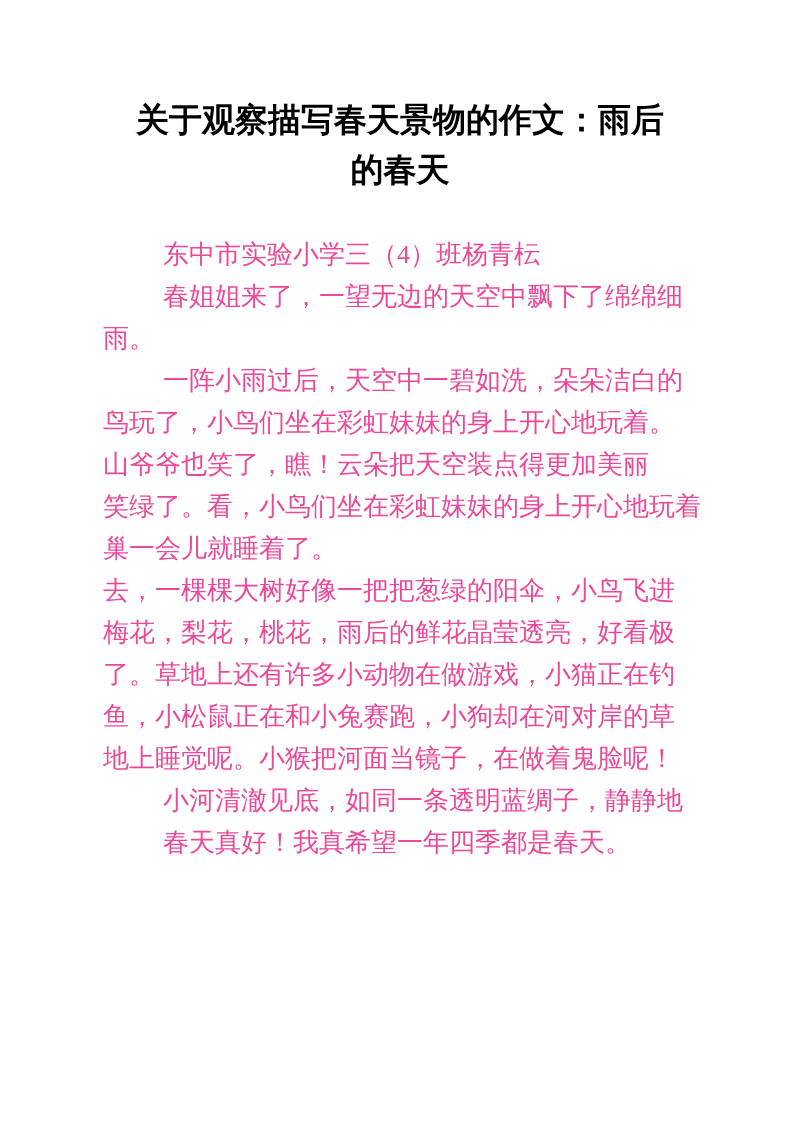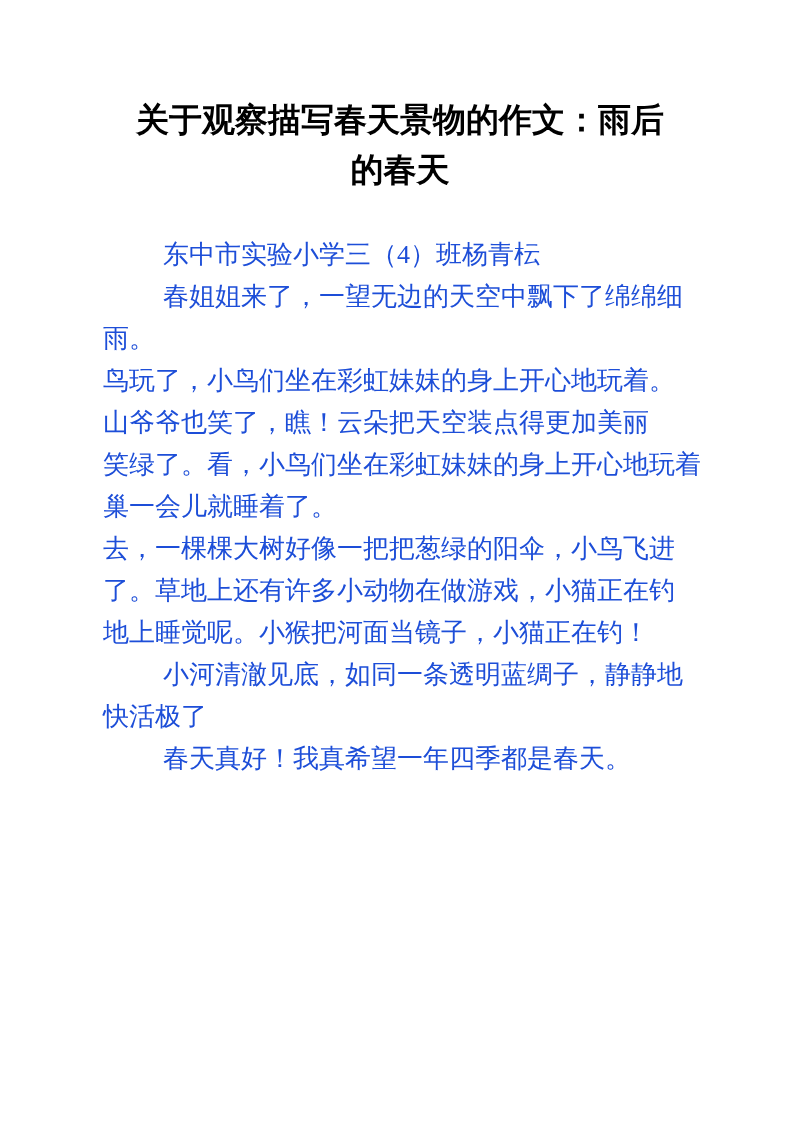--- a/index.html
+++ b/index.html
@@ -28,21 +28,21 @@
   }
   .title-line {
     display: block;
     white-space: nowrap;
   }
   .body-text {
     margin: 39px 0 8px 103px;
     width: 578px;
     font-size: 26px;
     line-height: 42px;
-    color: #1d4ed8;
+    color: #ec4899;
   }
   .line {
     margin: 0;
     padding: 0;
     white-space: nowrap;
   }
   .indent {
     text-indent: 60px;
   }
 </style>
@@ -53,25 +53,27 @@
   <h1 class="title">
     <span class="title-line">关于观察描写春天景物的作文：雨后</span>
     <span class="title-line">的春天</span>
   </h1>
 
   <div class="body-text">
     <p class="line indent">东中市实验小学三（4）班杨青枟</p>
     <div id="paragraphs">
         <p class="line indent">春姐姐来了，一望无边的天空中飘下了绵绵细</p>
         <p class="line">雨。</p>
+        <p class="line indent">一阵小雨过后，天空中一碧如洗，朵朵洁白的</p>
         <p class="line">鸟玩了，小鸟们坐在彩虹妹妹的身上开心地玩着。</p>
         <p class="line">山爷爷也笑了，瞧！云朵把天空装点得更加美丽</p>
         <p class="line">笑绿了。看，小鸟们坐在彩虹妹妹的身上开心地玩着</p>
         <p class="line">巢一会儿就睡着了。</p>
         <p class="line">去，一棵棵大树好像一把把葱绿的阳伞，小鸟飞进</p>
+        <p class="line">梅花，梨花，桃花，雨后的鲜花晶莹透亮，好看极</p>
         <p class="line">了。草地上还有许多小动物在做游戏，小猫正在钓</p>
-        <p class="line">地上睡觉呢。小猴把河面当镜子，小猫正在钓！</p>
+        <p class="line">鱼，小松鼠正在和小兔赛跑，小狗却在河对岸的草</p>
+        <p class="line">地上睡觉呢。小猴把河面当镜子，在做着鬼脸呢！</p>
         <p class="line indent">小河清澈见底，如同一条透明蓝绸子，静静地</p>
-        <p class="line">快活极了</p>
         <p class="line indent">春天真好！我真希望一年四季都是春天。</p>
       </div>
   </div>
 </div>
 
 </body></html>

